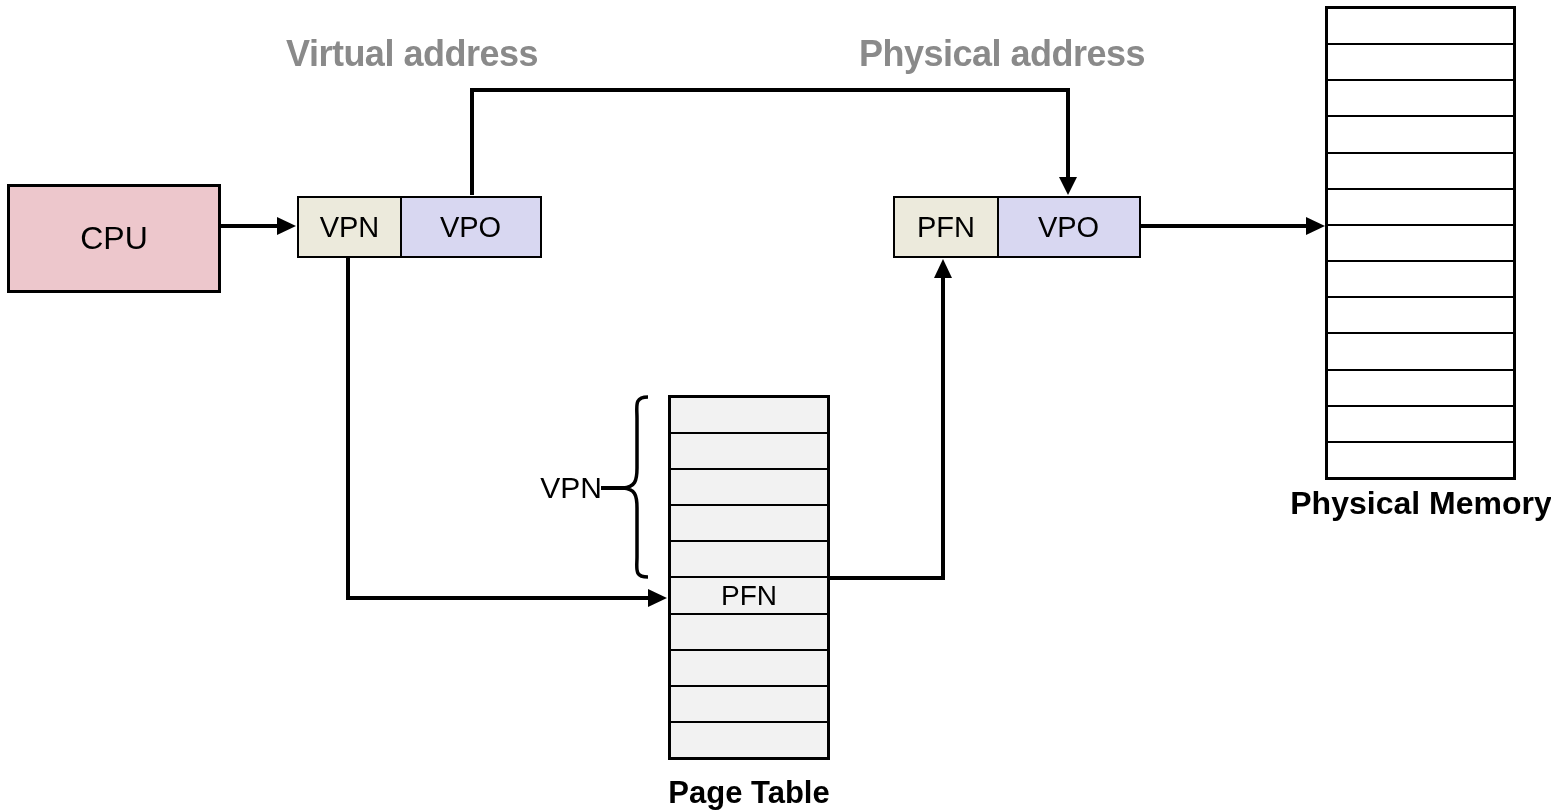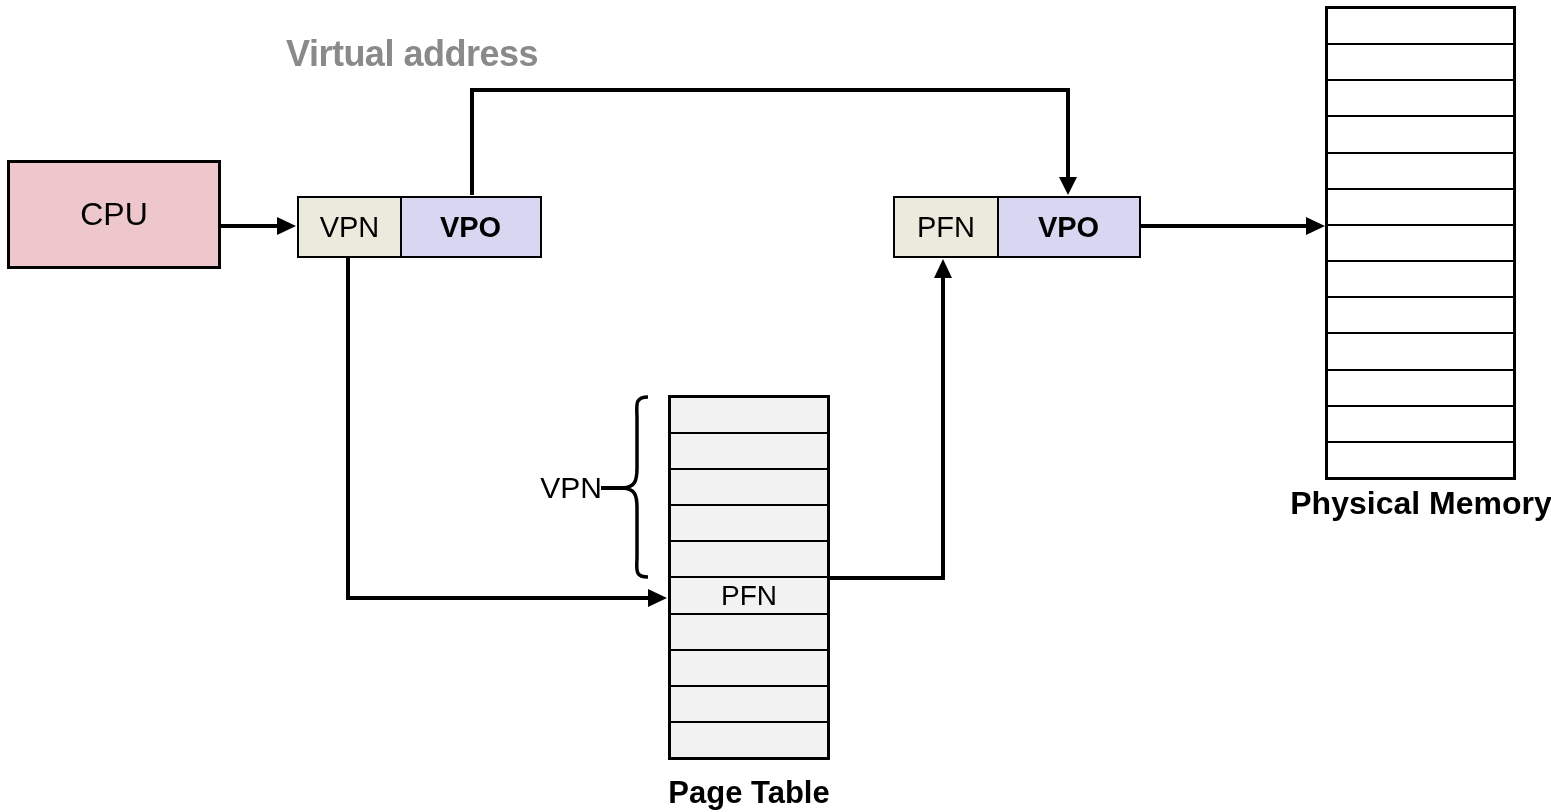--- a/index.html
+++ b/index.html
@@ -14,35 +14,35 @@
 
   .glabel{
     position:absolute;top:34px;width:300px;text-align:center;
     font-size:36px;font-weight:bold;color:var(--section-label,#8A8A8A);
     letter-spacing:-0.5px;line-height:1.1;white-space:nowrap;
   }
   #va-label{left:262px;}
   #pa-label{left:852px;}
 
   .box.cpu{
-    position:absolute;left:7px;top:160px;width:214px;height:109px;
+    position:absolute;left:7px;top:184px;width:214px;height:109px;
     background:var(--cpu-fill,#EDC7CC);border:3px solid var(--line,#000);
     box-sizing:border-box;display:flex;align-items:center;justify-content:center;
     font-size:32px;
   }
 
   .reg{position:absolute;display:flex;}
   #va-reg{left:297px;top:196px;}
   #pa-reg{left:893px;top:196px;}
   .cell{
     height:62px;box-sizing:border-box;border:2.5px solid var(--line,#000);
     display:flex;align-items:center;justify-content:center;font-size:29px;
   }
   .cell.num{background:var(--field-number-fill,#ECEADC);width:105px;}
-  .cell.off{background:var(--field-offset-fill,#D8D7F1);width:142px;margin-left:-2.5px;font-weight:bold;}
+  .cell.off{background:var(--field-offset-fill,#D8D7F1);width:142px;margin-left:-2.5px;}
   #pa-reg .cell.num{width:106px;}
   #pa-reg .cell.off{width:144px;}
 
   .coltable{
     position:absolute;box-sizing:border-box;border:3px solid var(--line,#000);
     display:flex;flex-direction:column;
   }
   #page-table{left:668px;top:395px;width:162px;height:365px;background:var(--page-table-fill,#F2F2F2);}
   #phys-mem{left:1325px;top:6px;width:191px;height:474px;background:var(--memory-fill,#FFFFFF);}
   .row{flex:1;display:flex;align-items:center;justify-content:center;font-size:28px;}
@@ -86,20 +86,21 @@
       <polyline points="830,578 943,578 943,275"></polyline>
       <polygon points="943,259 934,278 952,278"></polygon>
     </g>
     <g>
       <path class="brace" stroke-width="3.5" d="M 648 397 C 634 397 637 406 637 418 L 637 468 C 637 481 635 487 623 488 C 635 489 637 495 637 508 L 637 557 C 637 569 634 577 648 577"></path>
       <line x1="601" y1="488" x2="624" y2="488" stroke-width="3"></line>
     </g>
   </svg>
 
   <div class="glabel" id="va-label">Virtual address</div>
+  <div class="glabel" id="pa-label">Physical address</div>
 
   <div class="box cpu">
     <span>CPU</span>
   </div>
 
   <div class="reg" id="va-reg">
     <div class="cell num">VPN</div>
     <div class="cell off">VPO</div>
   </div>
 

